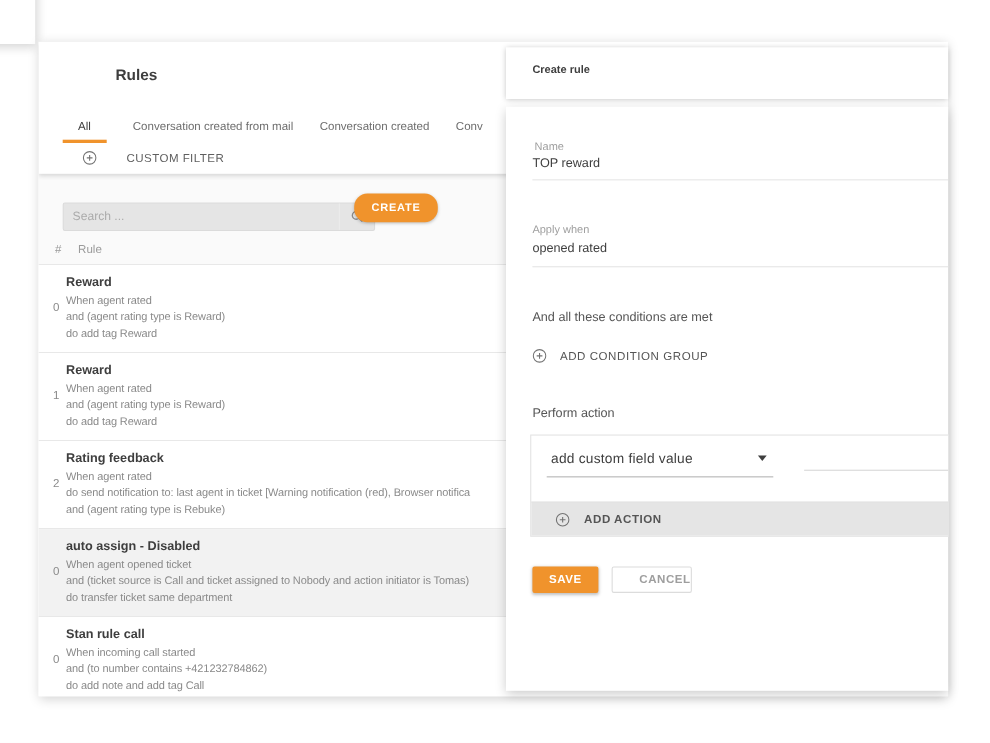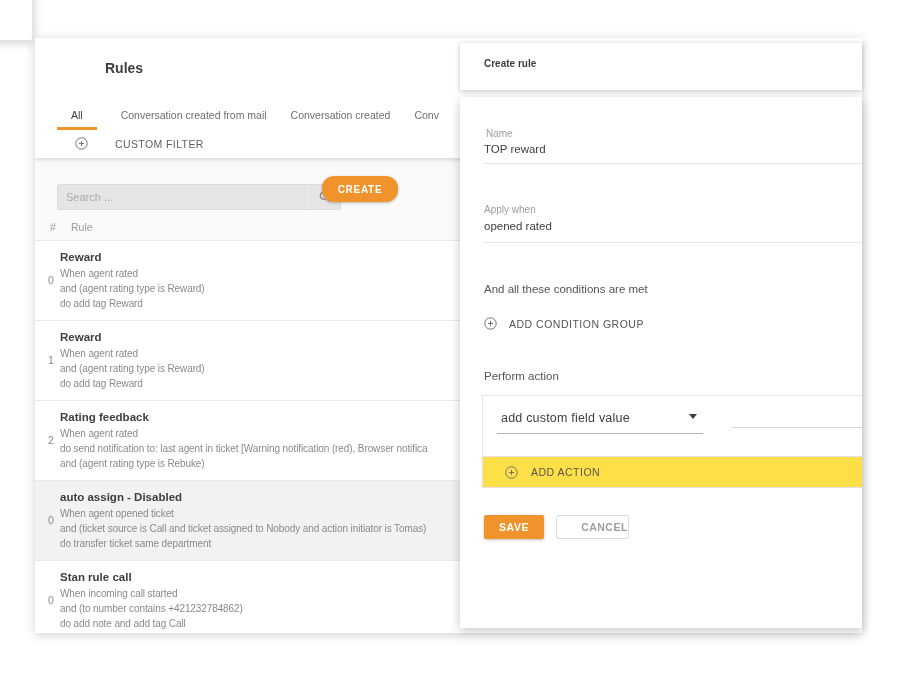--- a/index.html
+++ b/index.html
@@ -69,23 +69,23 @@
 
   .action-box{position:absolute;left:22px;top:298px;width:420px;height:93px;
     border:1px solid #E3E3E3;background:#fff;}
   .action-select{position:absolute;left:14px;top:12px;width:206px;border-bottom:1px solid #B5B5B5;
     padding:0 0 7px 4px;cursor:pointer;}
   .action-select-text{font-size:12.5px;letter-spacing:0.2px;color:var(--txt-dark);white-space:nowrap;}
   .caret-down{position:absolute;right:6px;top:6px;width:0;height:0;
     border-left:4.5px solid transparent;border-right:4.5px solid transparent;border-top:5.5px solid #3E3E3E;}
   .action-field2{position:absolute;left:248px;top:10px;width:200px;height:22px;border:none;
     border-bottom:1px solid #D8D8D8;background:transparent;outline:none;font-size:11.5px;color:#444;}
-  .add-action-strip{position:absolute;left:0;right:0;top:60px;bottom:0;background:#fde047;
+  .add-action-strip{position:absolute;left:0;right:0;top:60px;bottom:0;background:#e5e5e5;
     border-top:1px solid #E3E3E3;display:flex;align-items:center;gap:13px;padding-left:22px;
-    font-size:10.5px;color:#555;letter-spacing:0.5px;cursor:pointer;}
+    font-size:10.5px;color:#555;letter-spacing:0.5px;cursor:pointer;font-weight:bold;}
 
   .save-btn{position:absolute;left:24px;top:418px;width:60px;height:24px;background:var(--orange);
     color:#fff;font-size:10.5px;font-weight:bold;letter-spacing:0.5px;border:none;border-radius:2px;
     box-shadow:0 1px 3px rgba(0,0,0,0.25);cursor:pointer;}
   .cancel-btn{position:absolute;left:96px;top:418px;width:73px;height:24px;background:#fff;
     color:#9E9E9E;font-size:10.5px;font-weight:bold;letter-spacing:0.5px;border:1px solid #DCDCDC;
     border-radius:2px;cursor:pointer;padding-left:24px;}
 </style>
 </head>
 <body>

